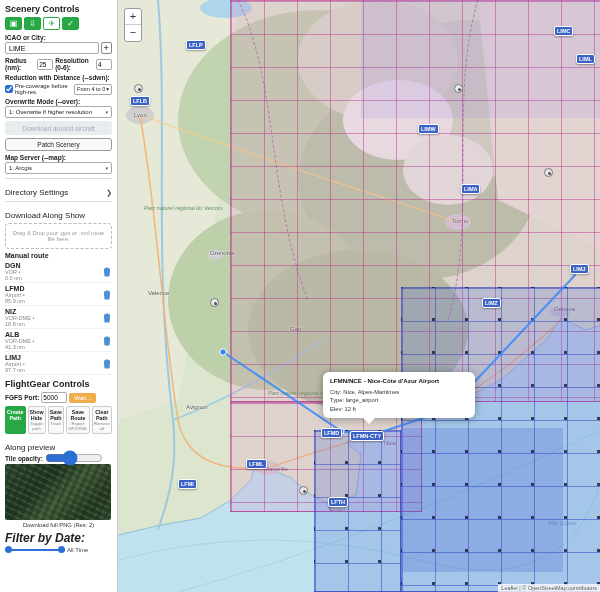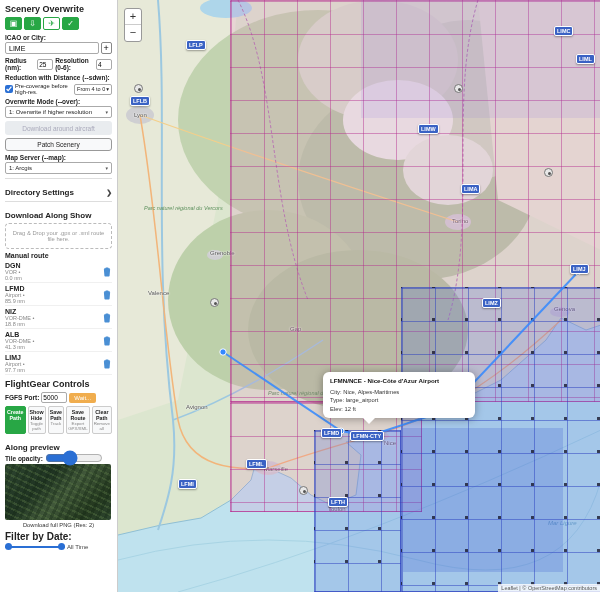--- a/index.html
+++ b/index.html
@@ -26,21 +26,21 @@
   .chk-row { display:flex; align-items:center; gap:2px; margin:2px 0; }
   .chk { width:8px; height:8px; accent-color:#2a6fd4; margin:0; }
   .chk-lbl { font-size:5.8px; }
   .sel-sm { border:1px solid #aaa; border-radius:2px; height:11px; background:#fff; display:flex;
             align-items:center; gap:1px; padding:0 2px; font-size:5.5px; cursor:pointer; white-space:nowrap; }
   .btn-block { display:block; width:100%; border:none; border-radius:3px; height:14px; font-size:6.5px;
                margin:3px 0; cursor:pointer; }
   .btn-disabled { background:#e9ecef; color:#aab; }
   .btn-plain { background:#f8f9fa; border:1px solid #999; color:#222; height:13px; }
   .divider { border-top:1px solid #ddd; margin:4px 0 3px; }
-  .sec-hdr { font-size:8px; font-weight:bold; display:flex; justify-content:space-between; align-items:center; cursor:pointer;margin-top:9px; }
+  .sec-hdr { font-size:8px; font-weight:normal; display:flex; justify-content:space-between; align-items:center; cursor:pointer;margin-top:9px; }
   .sec-hdr .car { font-size:7px; color:#444; }
   .dropzone { border:1px dashed #bbb; border-radius:4px; padding:6px 4px; text-align:center;
               color:#999; font-size:5.8px; margin:3px 0; }
   .wp { display:flex; align-items:center; justify-content:space-between; padding:2px 0 1px; border-bottom:1px solid #f0f0f0; }
   .wp-id { font-weight:bold; font-size:7px; }
   .wp-sub, .wp-dist { font-size:5.5px; color:#888; }
   .trash { width:10px; height:11px; cursor:pointer; flex:none; }
   .orange-btn { background:#f0ad4e; border:none; color:#fff; border-radius:2px; font-size:6px;
                 padding:2px 5px; cursor:pointer; }
   .pbtn-row { display:flex; gap:2px; margin:3px 0; }
@@ -108,21 +108,21 @@
   #zoomctl .z:first-child { border-bottom:1px solid #ccc; }
   #attrib { position:absolute; right:0; bottom:0; z-index:40; background:rgba(255,255,255,.8);
             font-size:5.5px; color:#555; padding:1px 3px; }
 </style>
 </head>
 <body>
 
 <div id="app">
 
   <div id="sidebar">
-    <div class="sb-title">Scenery Overwrite</div>
+    <div class="sb-title">Scenery Controls</div>
 
     <div class="toolbar">
       <button class="tb-btn"><span>▣</span></button>
       <button class="tb-btn"><span>⇩</span></button>
       <button class="tb-btn outline"><span>✈</span></button>
       <button class="tb-btn"><span>✓</span></button>
     </div>
 
     <div class="lbl">ICAO or City:</div>
     <div class="row">
@@ -263,21 +263,21 @@
       <span>Along preview</span>
     </div>
     <div class="row" style="margin:2px 0;">
       <span class="lbl" style="margin:0;">Tile opacity:</span>
       <input type="range" class="slider" value="40" style="">
     </div>
 
     <div class="preview"></div>
     <div class="png-link">Download full PNG (Res: 2)</div>
 
-    <div class="lbl" style="font-size:10px;">Filter by Date:</div>
+    <div class="lbl" style="font-size:12px;font-style:italic;">Filter by Date:</div>
     <div class="row">
       <div class="range2">
         <div class="track"></div>
         <div class="fill"></div>
         <div class="h" style="left:0;"></div>
         <div class="h" style="right:0;"></div>
       </div>
       <span style="font-size:6px;color:#444;">All Time</span>
     </div>
 

